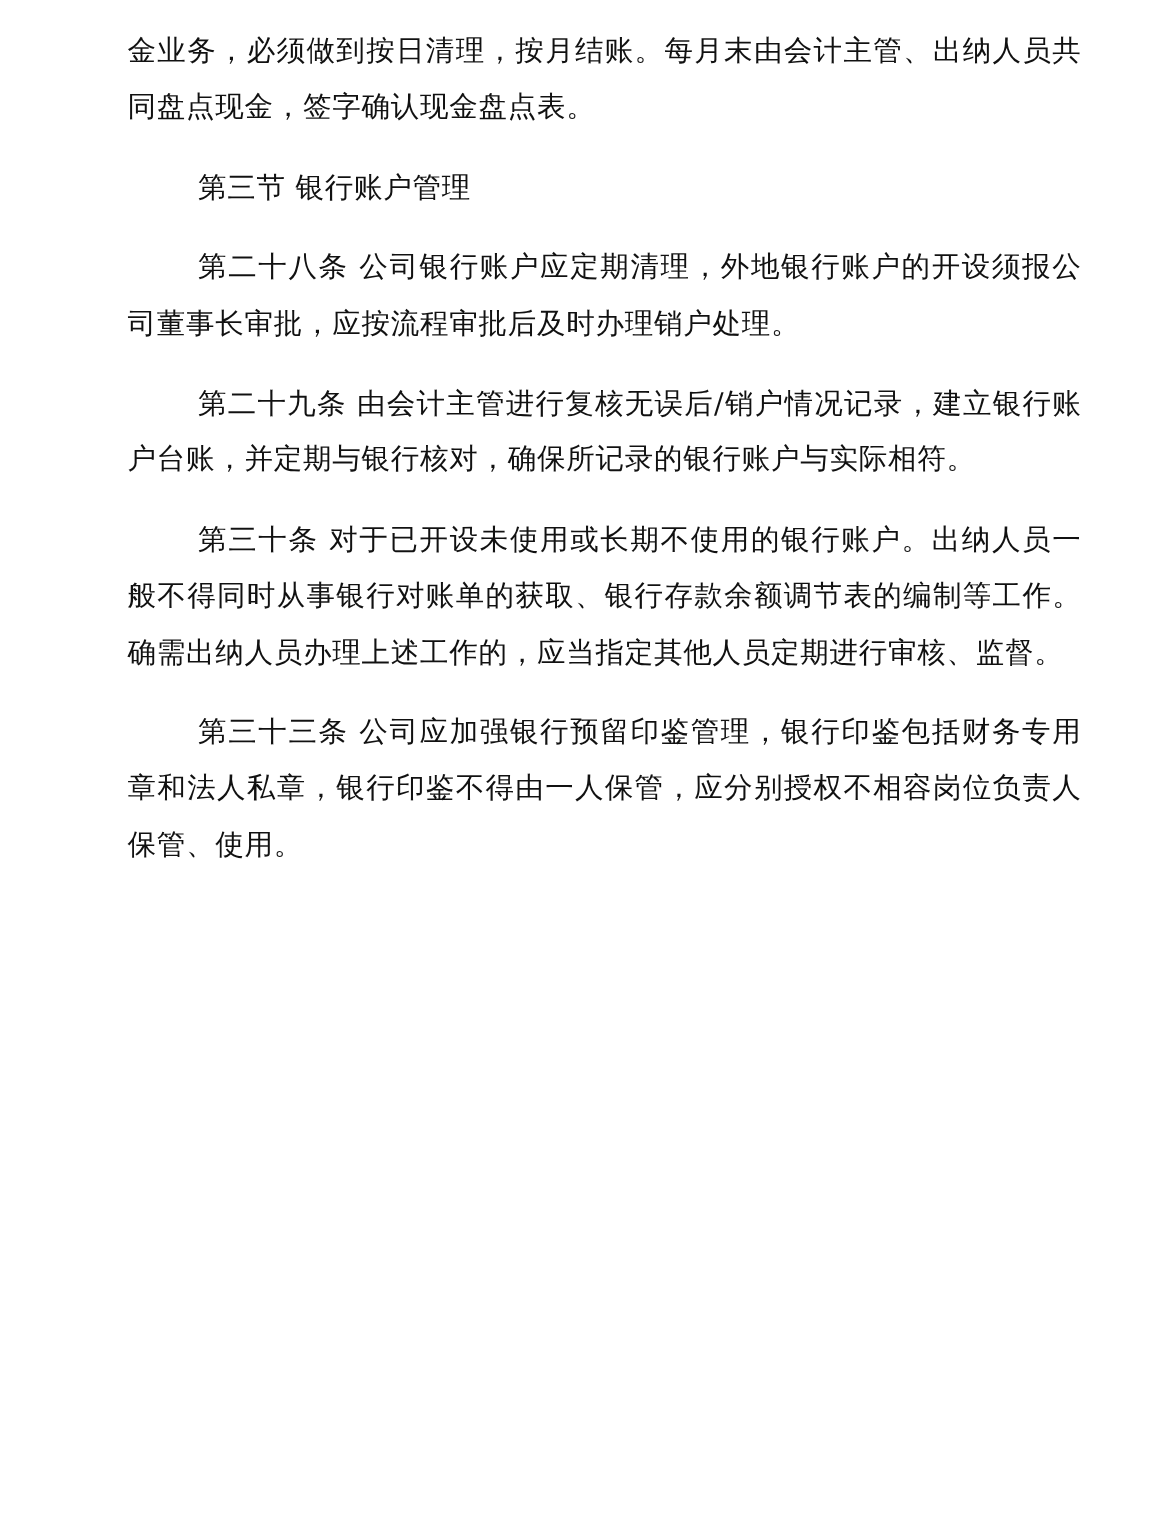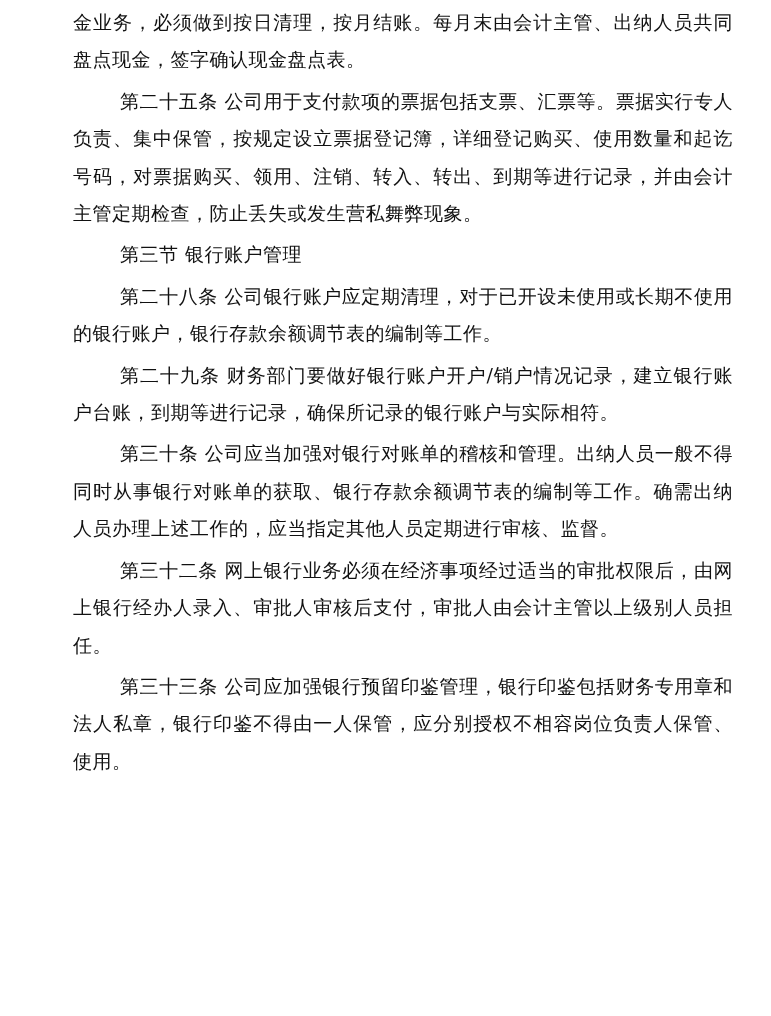--- a/index.html
+++ b/index.html
@@ -17,35 +17,33 @@
       position: absolute;
       left: 69px;
       top: 0px;
       width: 668px;
       font-family: "DejaVu Serif", "Liberation Serif", serif;
       font-size: 19px;
       line-height: 37.4px;
       color: #111111;
     }
     .para {
-      margin: 4px;
+      margin: 16px;
       padding: 0;
       text-align: justify;
       text-align-last: left;
       letter-spacing: 0.5px;
     }
     .para.indent {
       text-indent: 47px;
     }
   </style>
 </head>
 <body>
 
 <div class="page">
   <p class="para">金业务，必须做到按日清理，按月结账。每月末由会计主管、出纳人员共同盘点现金，签字确认现金盘点表。</p>
-  <p class="para indent">第二十五条 公司用于支付款项的票据包括支票、汇票等。票据实行专人负责、集中保管，按规定设立票据登记簿，详细登记购买、使用数量和起讫号码，对票据购买、领用、注销、转入、转出、到期等进行记录，并由会计主管定期检查，防止丢失或发生营私舞弊现象。</p>
   <p class="para indent">第三节 银行账户管理</p>
-  <p class="para indent">第二十八条 公司银行账户应定期清理，对于已开设未使用或长期不使用的银行账户，银行存款余额调节表的编制等工作。</p>
-  <p class="para indent">第二十九条 财务部门要做好银行账户开户/销户情况记录，建立银行账户台账，到期等进行记录，确保所记录的银行账户与实际相符。</p>
-  <p class="para indent">第三十条 公司应当加强对银行对账单的稽核和管理。出纳人员一般不得同时从事银行对账单的获取、银行存款余额调节表的编制等工作。确需出纳人员办理上述工作的，应当指定其他人员定期进行审核、监督。</p>
-  <p class="para indent">第三十二条 网上银行业务必须在经济事项经过适当的审批权限后，由网上银行经办人录入、审批人审核后支付，审批人由会计主管以上级别人员担任。</p>
+  <p class="para indent">第二十八条 公司银行账户应定期清理，外地银行账户的开设须报公司董事长审批，应按流程审批后及时办理销户处理。</p>
+  <p class="para indent">第二十九条 由会计主管进行复核无误后/销户情况记录，建立银行账户台账，并定期与银行核对，确保所记录的银行账户与实际相符。</p>
+  <p class="para indent">第三十条 对于已开设未使用或长期不使用的银行账户。出纳人员一般不得同时从事银行对账单的获取、银行存款余额调节表的编制等工作。确需出纳人员办理上述工作的，应当指定其他人员定期进行审核、监督。</p>
   <p class="para indent">第三十三条 公司应加强银行预留印鉴管理，银行印鉴包括财务专用章和法人私章，银行印鉴不得由一人保管，应分别授权不相容岗位负责人保管、使用。</p>
 </div>
 
 </body></html>

